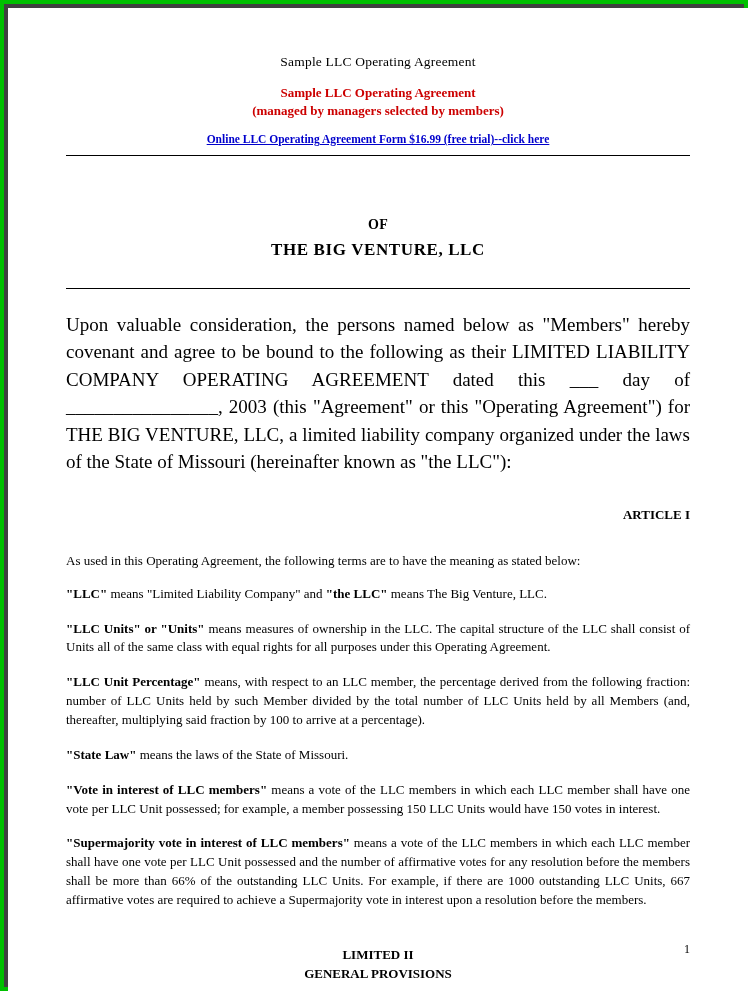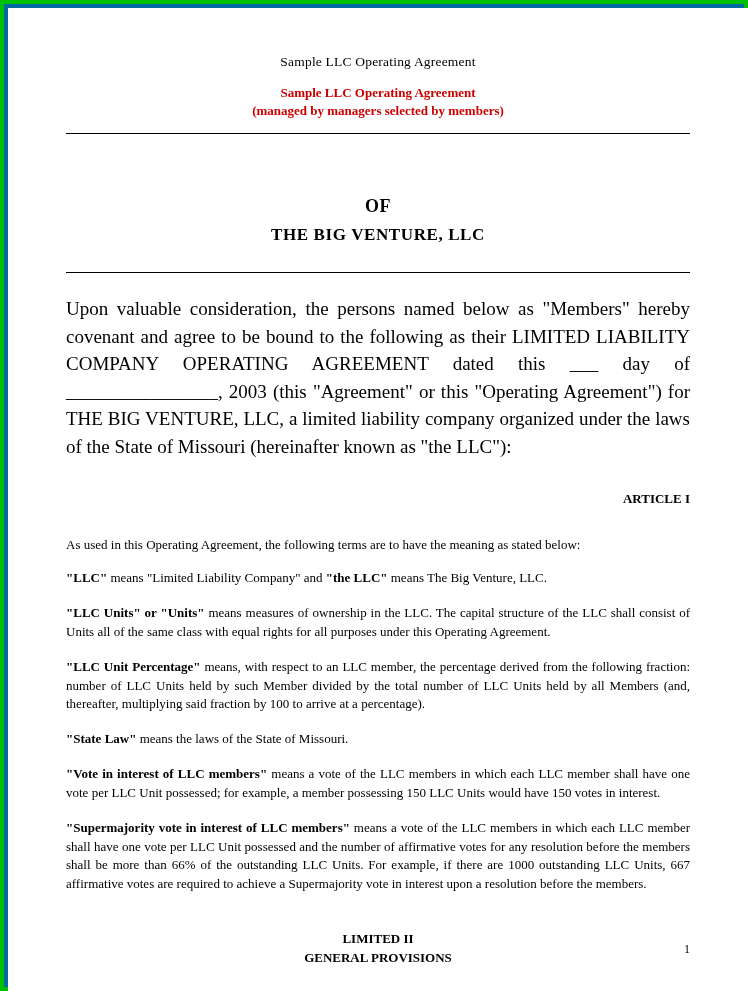--- a/index.html
+++ b/index.html
@@ -11,21 +11,21 @@
     width: 748px;
     height: 991px;
     font-family: "Liberation Serif", serif;
     overflow: hidden;
   }
   .page-frame {
     box-sizing: border-box;
     width: 748px;
     height: 991px;
     border: 4px solid #00c000;
-    background: #0369a1;
+    background: #404040;
     padding: 0;
     position: relative;
   }
   .page-inner {
     box-sizing: border-box;
     position: absolute;
     left: 4px;
     top: 4px;
     width: 740px;
     height: 983px;
@@ -64,21 +64,21 @@
   }
   .title-block {
     text-align: center;
     font-size: 17px;
     font-weight: bold;
     letter-spacing: 0.6px;
     margin: 58px 0 0 0;
     line-height: 1.6;
   }
   .title-block .of {
-    font-size: 18px;
+    font-size: 14px;
     letter-spacing: 0.4px;
     font-family: Liberation Serif, serif;
   }
   hr.rule2 {
     border: none;
     border-top: 1.5px solid #000000;
     margin: 24px 0 0 0;
   }
   .body-text {
     font-size: 19px;
@@ -126,20 +126,21 @@
 <div class="page-frame">
   <div class="page-inner">
 
     <div class="doc-header-title">Sample LLC Operating Agreement</div>
 
     <div class="doc-subtitle">
       <div>Sample LLC Operating Agreement</div>
       <div>(managed by managers selected by members)</div>
     </div>
 
+    <a class="promo-link"> Online LLC Operating Agreement Form $16.99 (free trial)--click here</a>
 
     <hr class="rule">
 
     <div class="title-block">
       <div class="of">OF</div>
       <div>THE BIG VENTURE, LLC</div>
     </div>
 
     <hr class="rule2">
 

